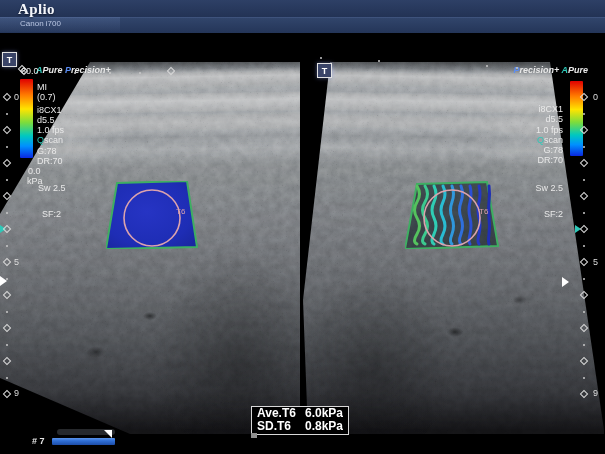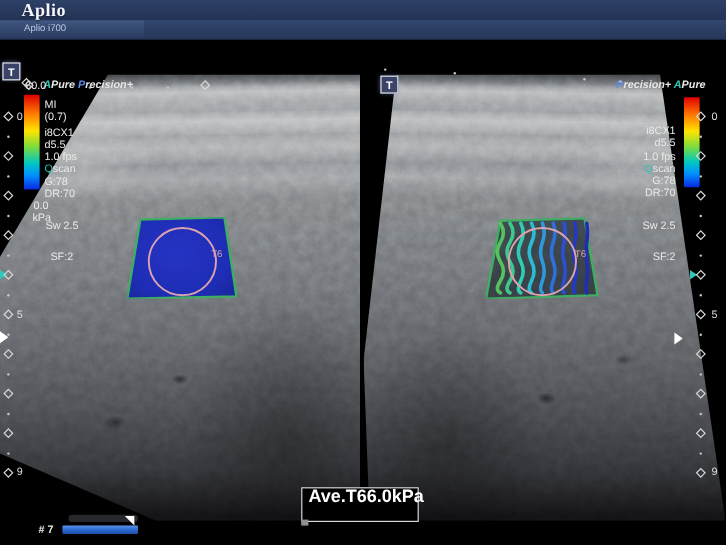--- a/index.html
+++ b/index.html
@@ -74,21 +74,21 @@
   .diamond{position:absolute;width:4px;height:4px;border:1px solid #d8d8d8;transform:rotate(45deg);}
   .dot{position:absolute;width:2px;height:2px;background:#c8c8c8;border-radius:50%;}
   .rlabel{position:absolute;font-size:9px;color:#ddd;}
   .arr{position:absolute;width:0;height:0;}
   .arr.teal-a{border-left:6px solid #2fc8b8;border-top:4px solid transparent;border-bottom:4px solid transparent;}
   .arr.white-a{border-left:7px solid #ffffff;border-top:5px solid transparent;border-bottom:5px solid transparent;}
   .roi{position:absolute;}
   
   .measure{position:absolute;left:251px;top:406px;width:96px;height:27px;background:#000;
            border:1px solid #d8d8d8;}
-  .mrow{display:flex;justify-content:space-between;padding:0 5px;font-size:15px;
+  .mrow{display:flex;justify-content:space-between;padding:0 5px;font-size:12px;
         font-weight:700;line-height:13px;color:#fff;}
   .handle{position:absolute;left:-1px;bottom:-4px;width:6px;height:5px;background:#8f8f8f;}
   
   .frame-label{position:absolute;left:32px;top:436px;font-size:9px;font-weight:700;color:#e8e8e8;}
   .slider-shadow{position:absolute;left:57px;top:429px;width:58px;height:6px;background:#26282b;border-radius:3px;}
   .pbar{position:absolute;left:52px;top:438px;width:63px;height:7px;border-radius:1px;
         background:linear-gradient(180deg,#5b93e8,#2f6fd6 40%,#1d4da8);}
   .ptri{position:absolute;left:104px;top:430px;width:0;height:0;
         border-top:8px solid #fff;border-left:8px solid transparent;}
 </style>
@@ -206,20 +206,24 @@
         <path d="M84 5 q1 8 0 16 t0 16 t0 16 t0 10" stroke="#1f2eb4" stroke-width="3"></path>
       </g>
       <circle cx="47" cy="37" r="28" fill="none" stroke="#dca3ad" stroke-width="1.6"></circle>
       <text x="74" y="33" font-size="8" fill="#dca3ad" font-family="Liberation Sans, sans-serif">T6</text>
     </svg>
 
     <div class="measure">
       <div class="mrow">
         <span>Ave.T6</span>
         <span>6.0kPa</span>
+      </div>
+      <div class="mrow">
+        <span>SD.T6</span>
+        <span>0.8kPa</span>
       </div>
       <div class="handle"></div>
     </div>
 
     <div class="frame-label"># 7</div>
     <div class="slider-shadow"></div>
     <div class="pbar"></div>
     <div class="ptri"></div>
   <div class="diamond" style="left: 4px; top: 94px;"></div>
       <div class="dot" style="left: 6px; top: 112.5px;"></div>
@@ -267,15 +271,15 @@
       <div class="dot" style="left: 320px; top: 57px;"></div>
       <div class="dot" style="left: 378px; top: 60px;"></div>
       <div class="dot" style="left: 486px; top: 65px;"></div>
       <div class="dot" style="left: 516px; top: 67px;"></div>
     </div>
 
   <div class="header">
     <div class="hdr-row2"></div>
     <div class="model-tab"></div>
     <div class="brand">Aplio</div>
-    <div class="model">Aplio i700</div>
+    <div class="model">Canon i700</div>
   </div>
 </div>
 
 </body></html>

